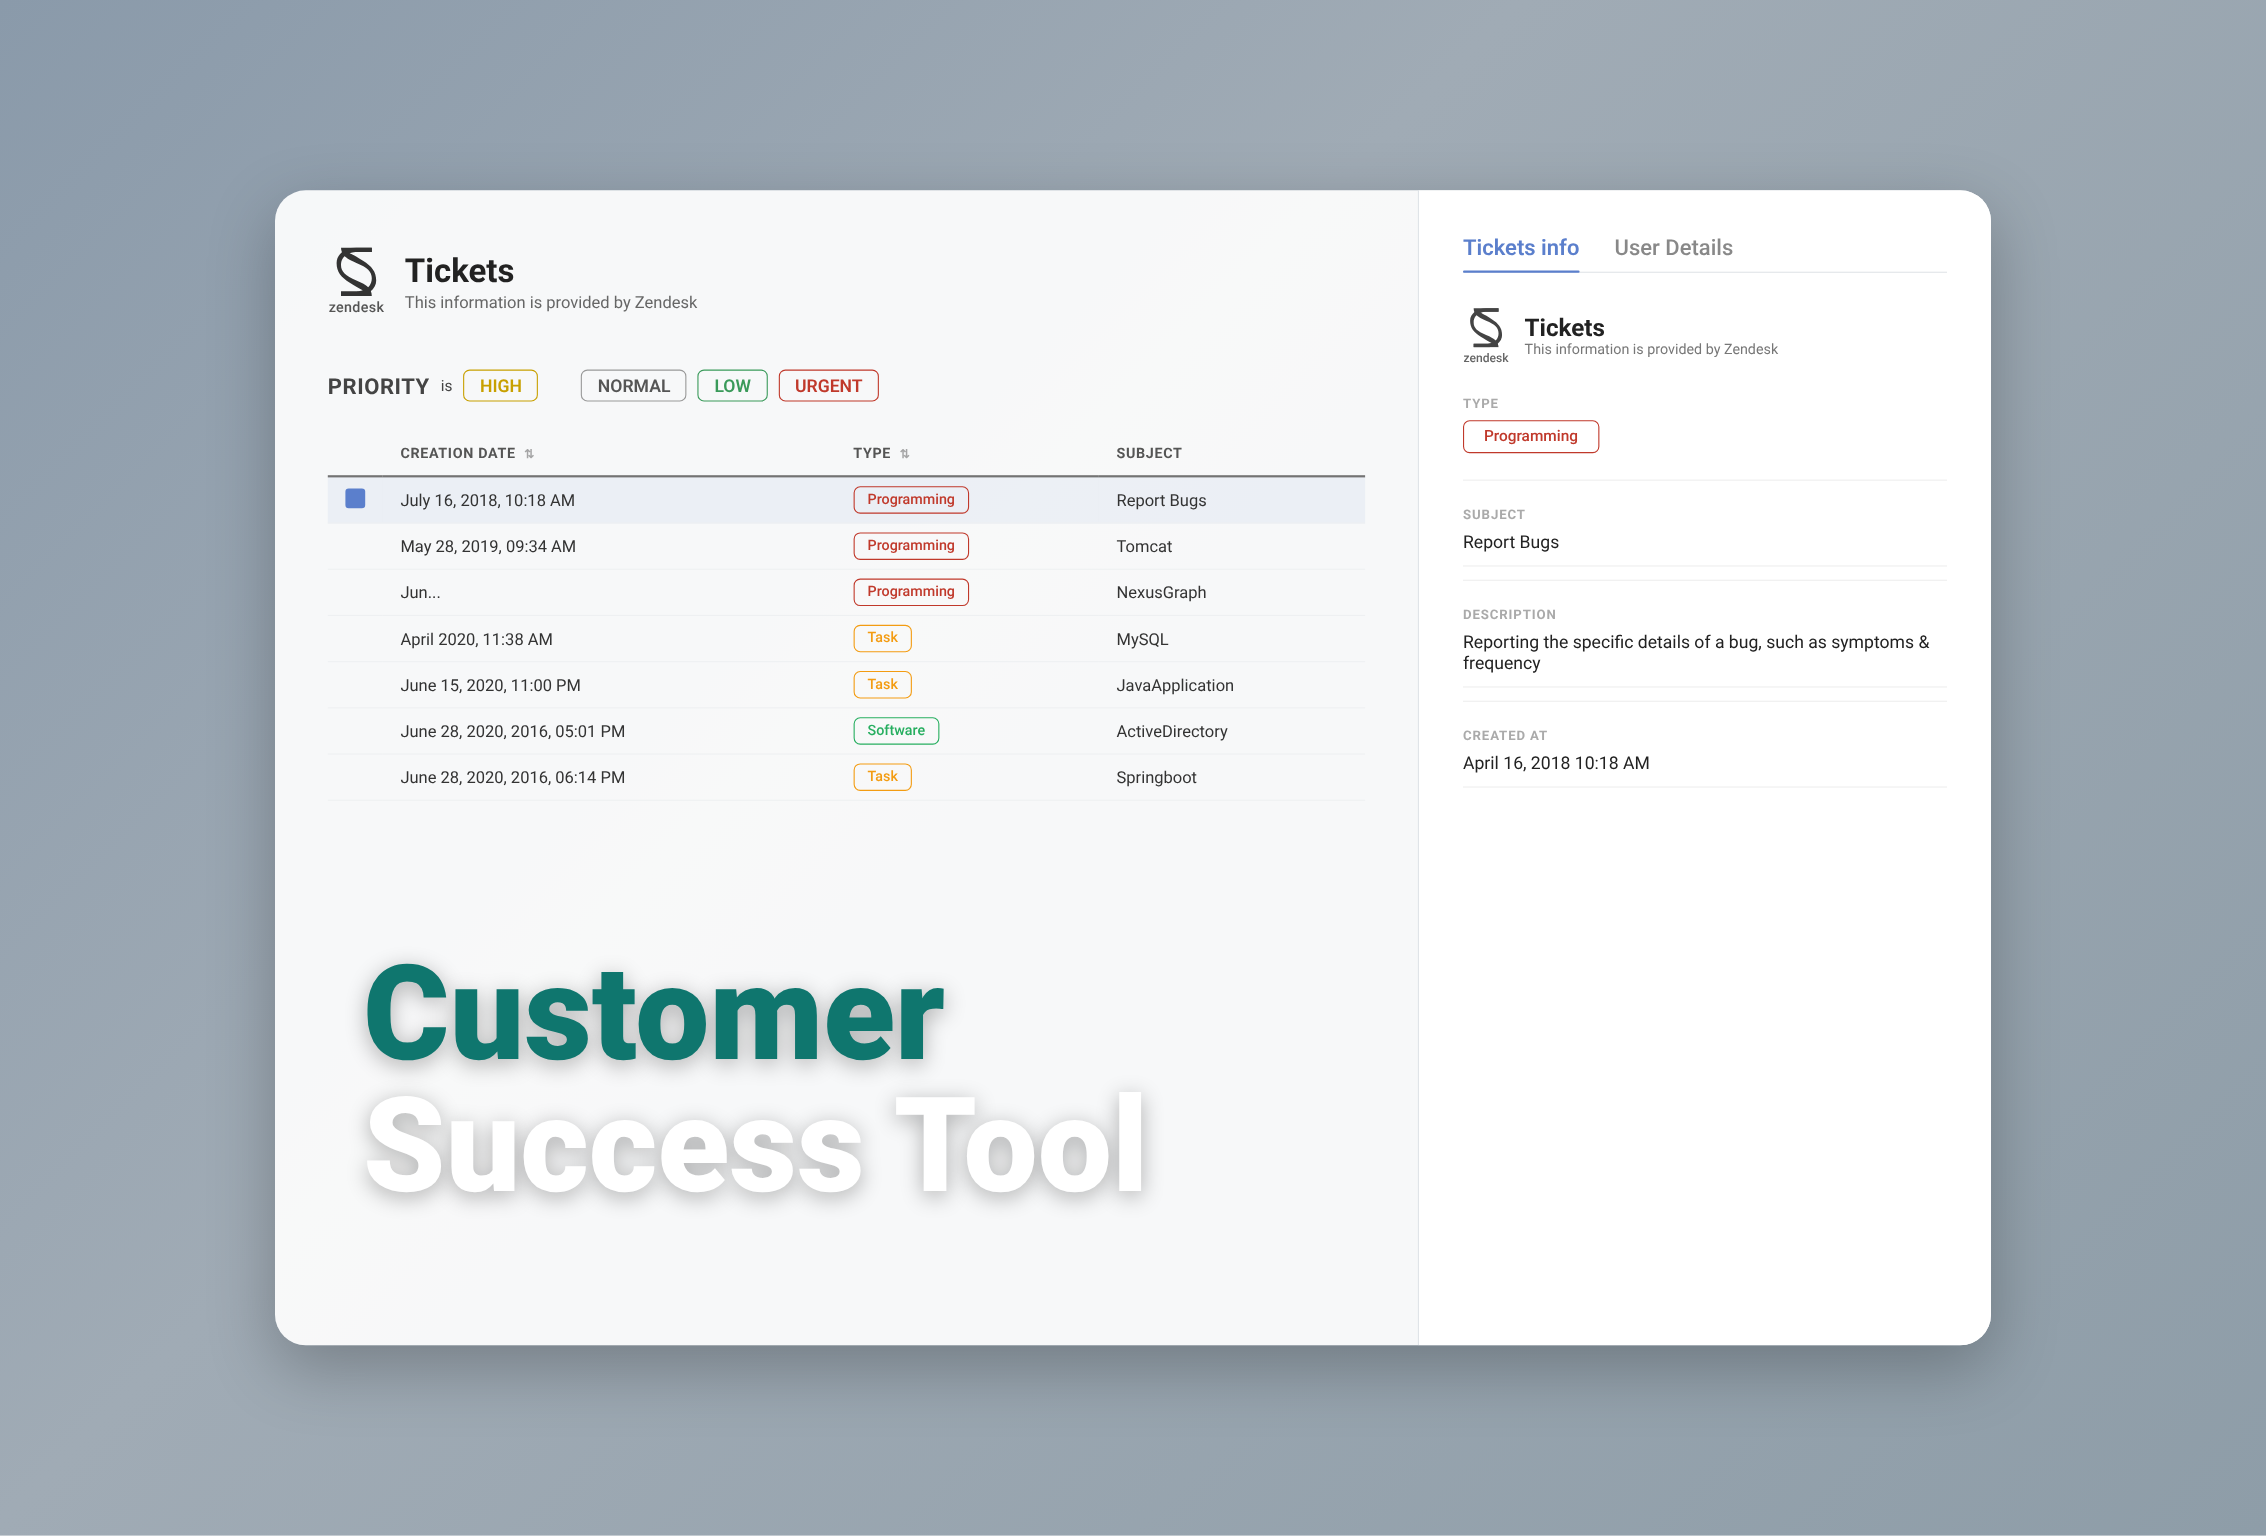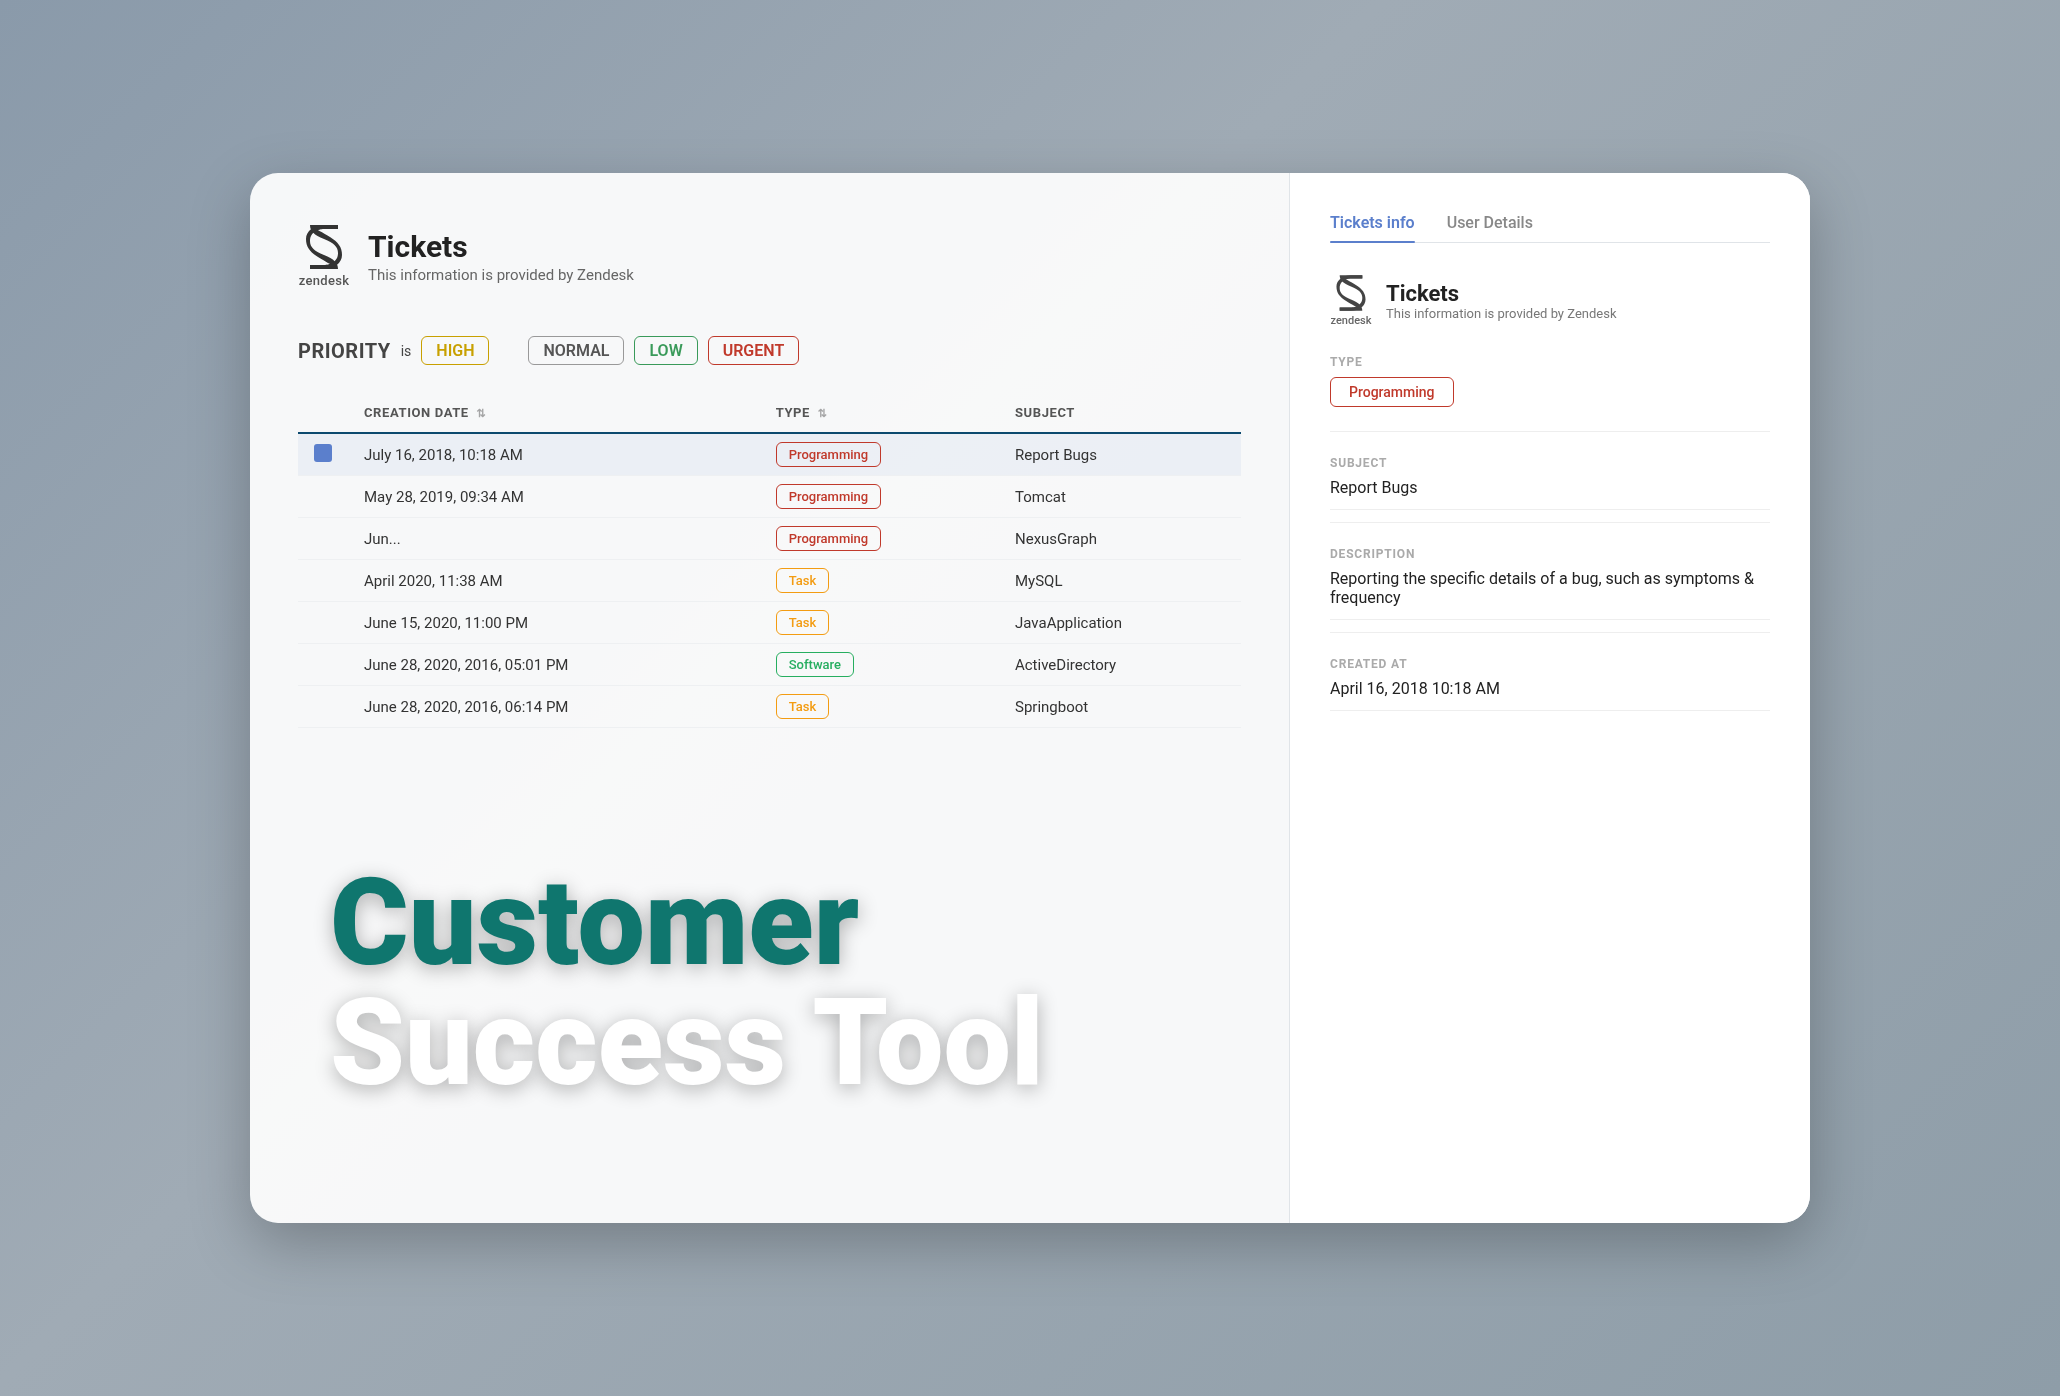--- a/index.html
+++ b/index.html
@@ -110,21 +110,21 @@
     .badge-urgent { color: #c0392b; border-color: #c0392b; background: transparent; }
 
     
     .ticket-table {
       width: 100%;
       border-collapse: collapse;
       font-size: 15px;
     }
 
     .ticket-table thead tr {
-      border-bottom: 2px solid #0c4a6e;
+      border-bottom: 2px solid #737373;
     }
 
     .ticket-table thead th {
       padding: 12px 16px;
       text-align: left;
       font-size: 13px;
       font-weight: 700;
       color: #555;
       letter-spacing: 0.6px;
       text-transform: uppercase;
@@ -205,21 +205,21 @@
     }
 
     .tabs-row {
       display: flex;
       gap: 32px;
       border-bottom: 1px solid #e0e4e8;
       margin-bottom: 32px;
     }
 
     .tab {
-      font-size: 16px;
+      font-size: 20px;
       font-weight: 500;
       color: #888;
       padding-bottom: 10px;
       cursor: pointer;
       position: relative;
     }
 
     .tab.active {
       color: #5b7fcc;
       font-weight: 600;

